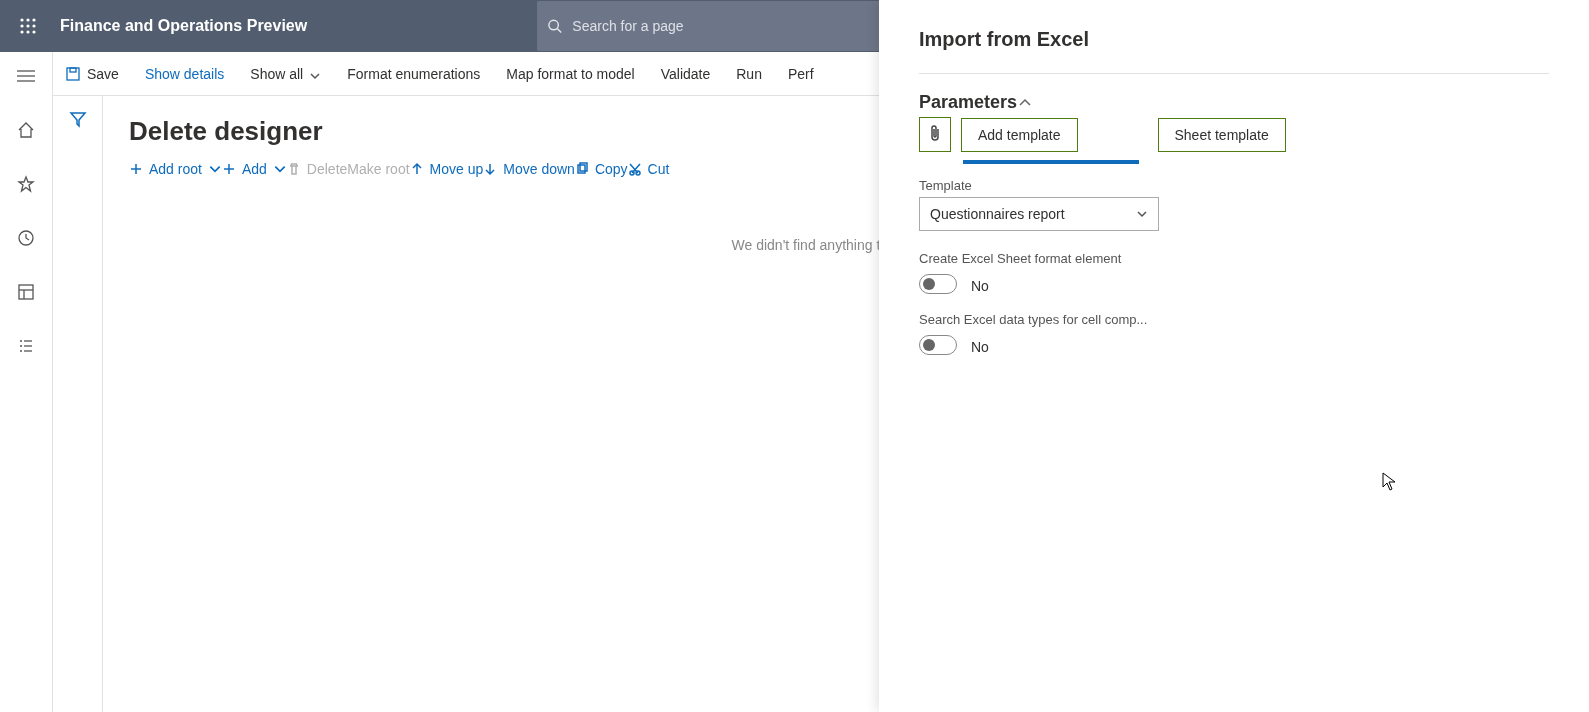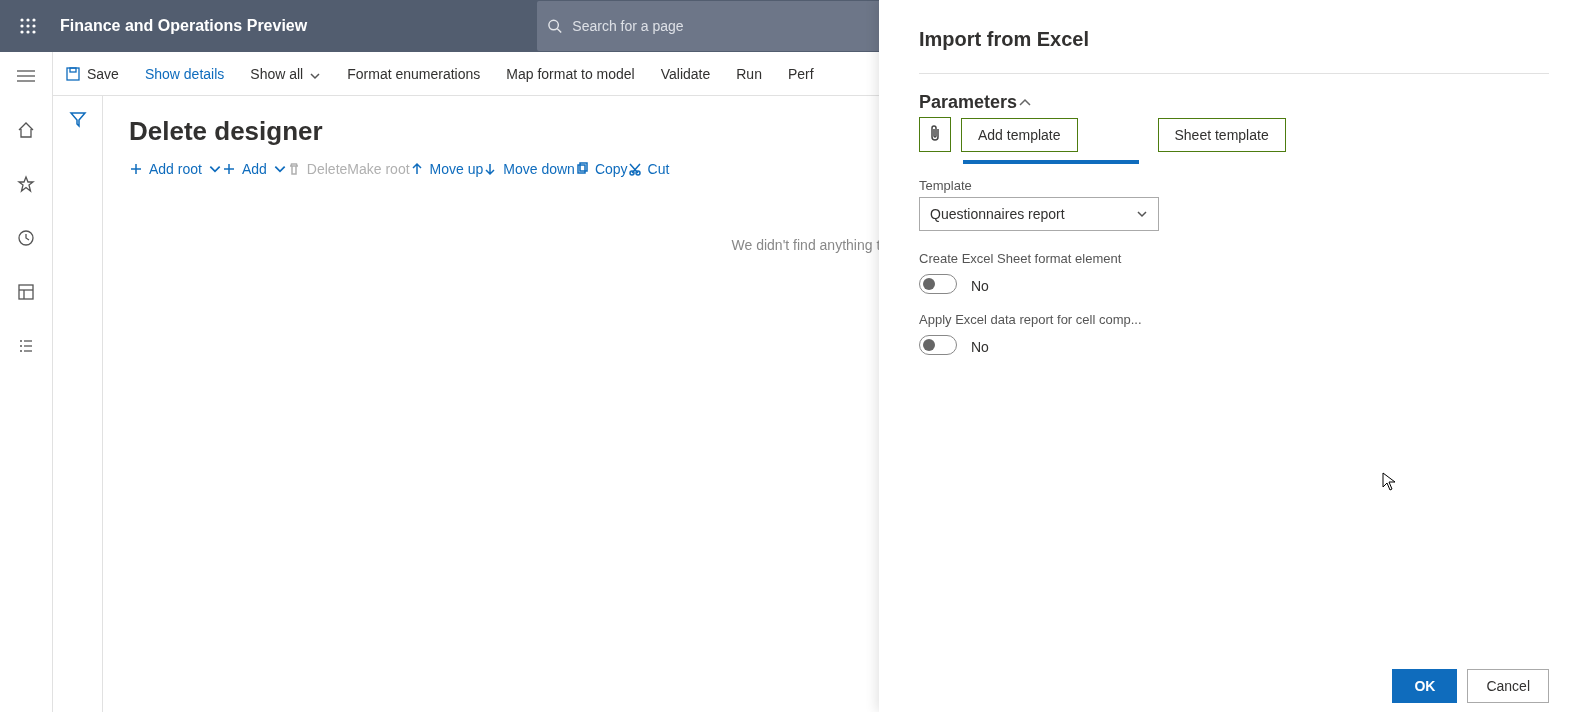--- a/index.html
+++ b/index.html
@@ -461,29 +461,25 @@
   </div>
 
   <div class="field-label">Create Excel Sheet format element</div>
   <div class="toggle-row">
     <div class="toggle">
         <div class="knob"></div>
       </div>
     <div class="toggle-label">No</div>
   </div>
 
-  <div class="field-label">Apply Excel data report for cell comp...</div>
+  <div class="field-label">Search Excel data types for cell comp...</div>
   <div class="toggle-row">
     <div class="toggle">
         <div class="knob"></div>
       </div>
     <div class="toggle-label">No</div>
   </div>
 
-  <div class="panel-footer">
-    <button class="btn-primary">OK</button>
-    <button class="btn-secondary">Cancel</button>
-  </div>
 </div>
 
 <svg class="cursor-img" width="16" height="20" viewBox="0 0 16 20" style="left:1382px; top:472px;">
   <path d="M1 1 L1 15 L5 11 L8 18 L10 17 L7 10 L13 10 Z" fill="#fff" stroke="#000" stroke-width="1"></path>
 </svg>
 
 </body></html>

